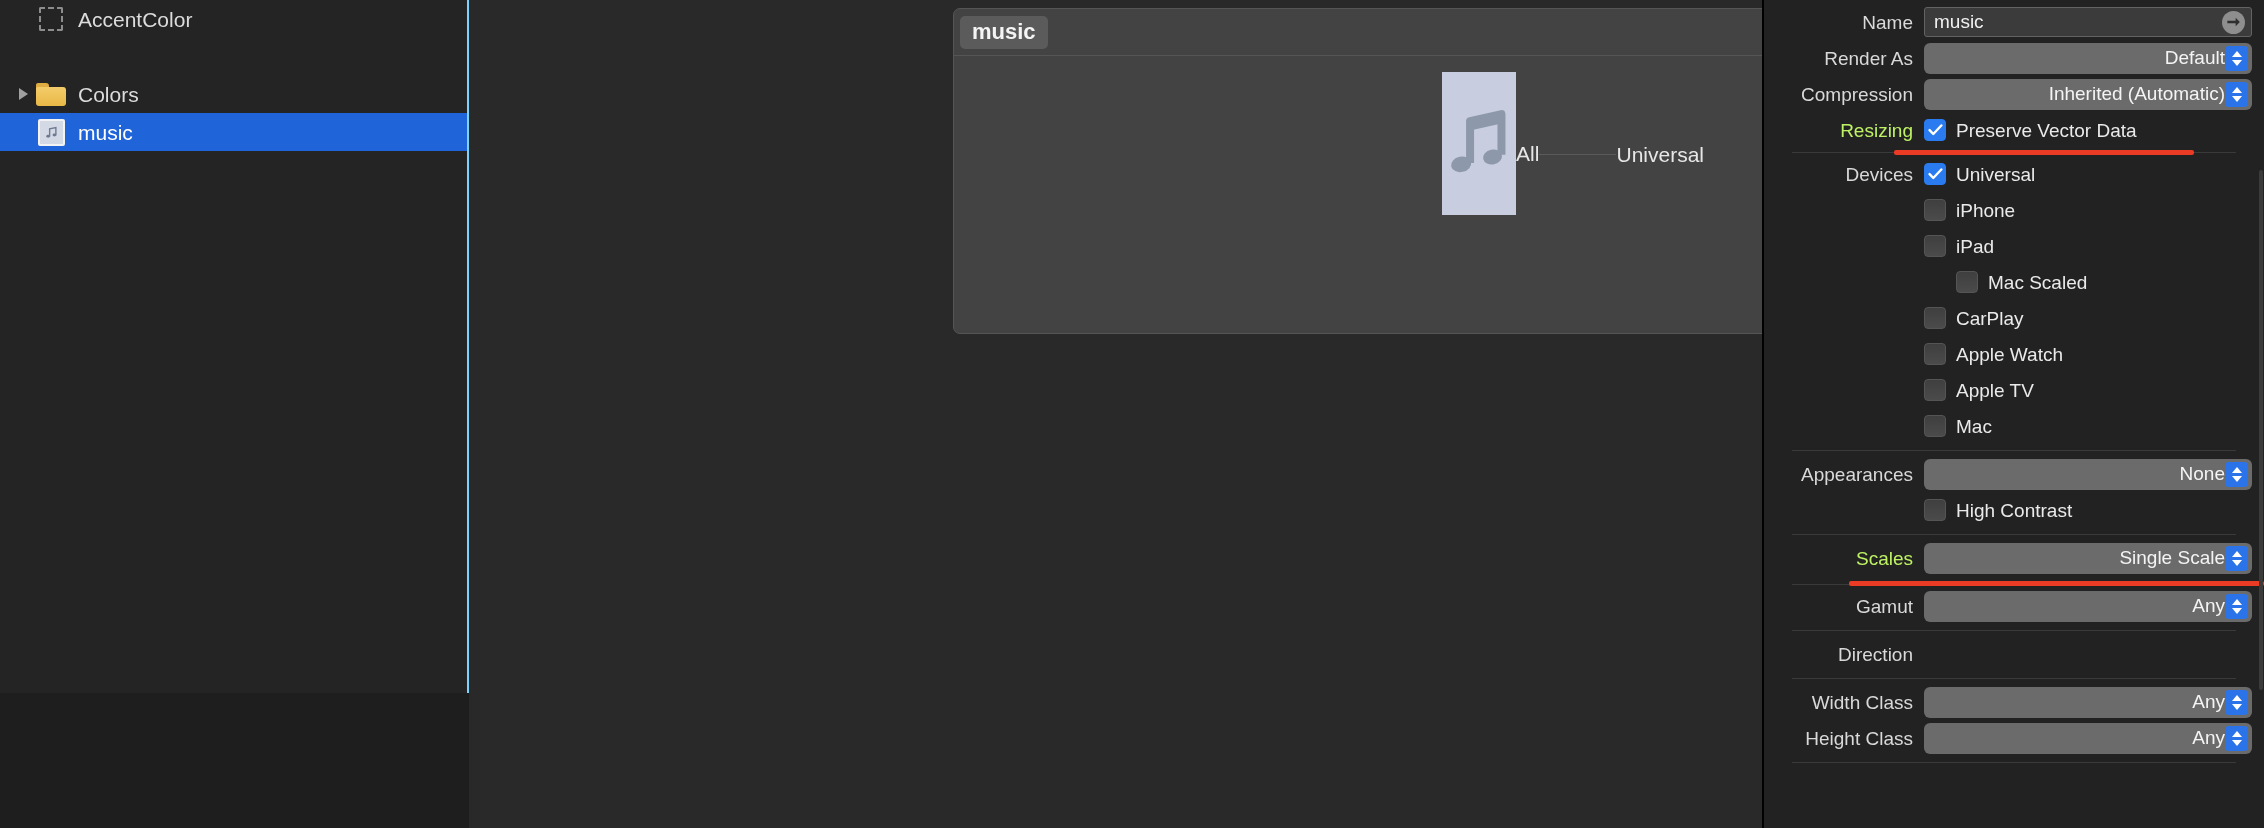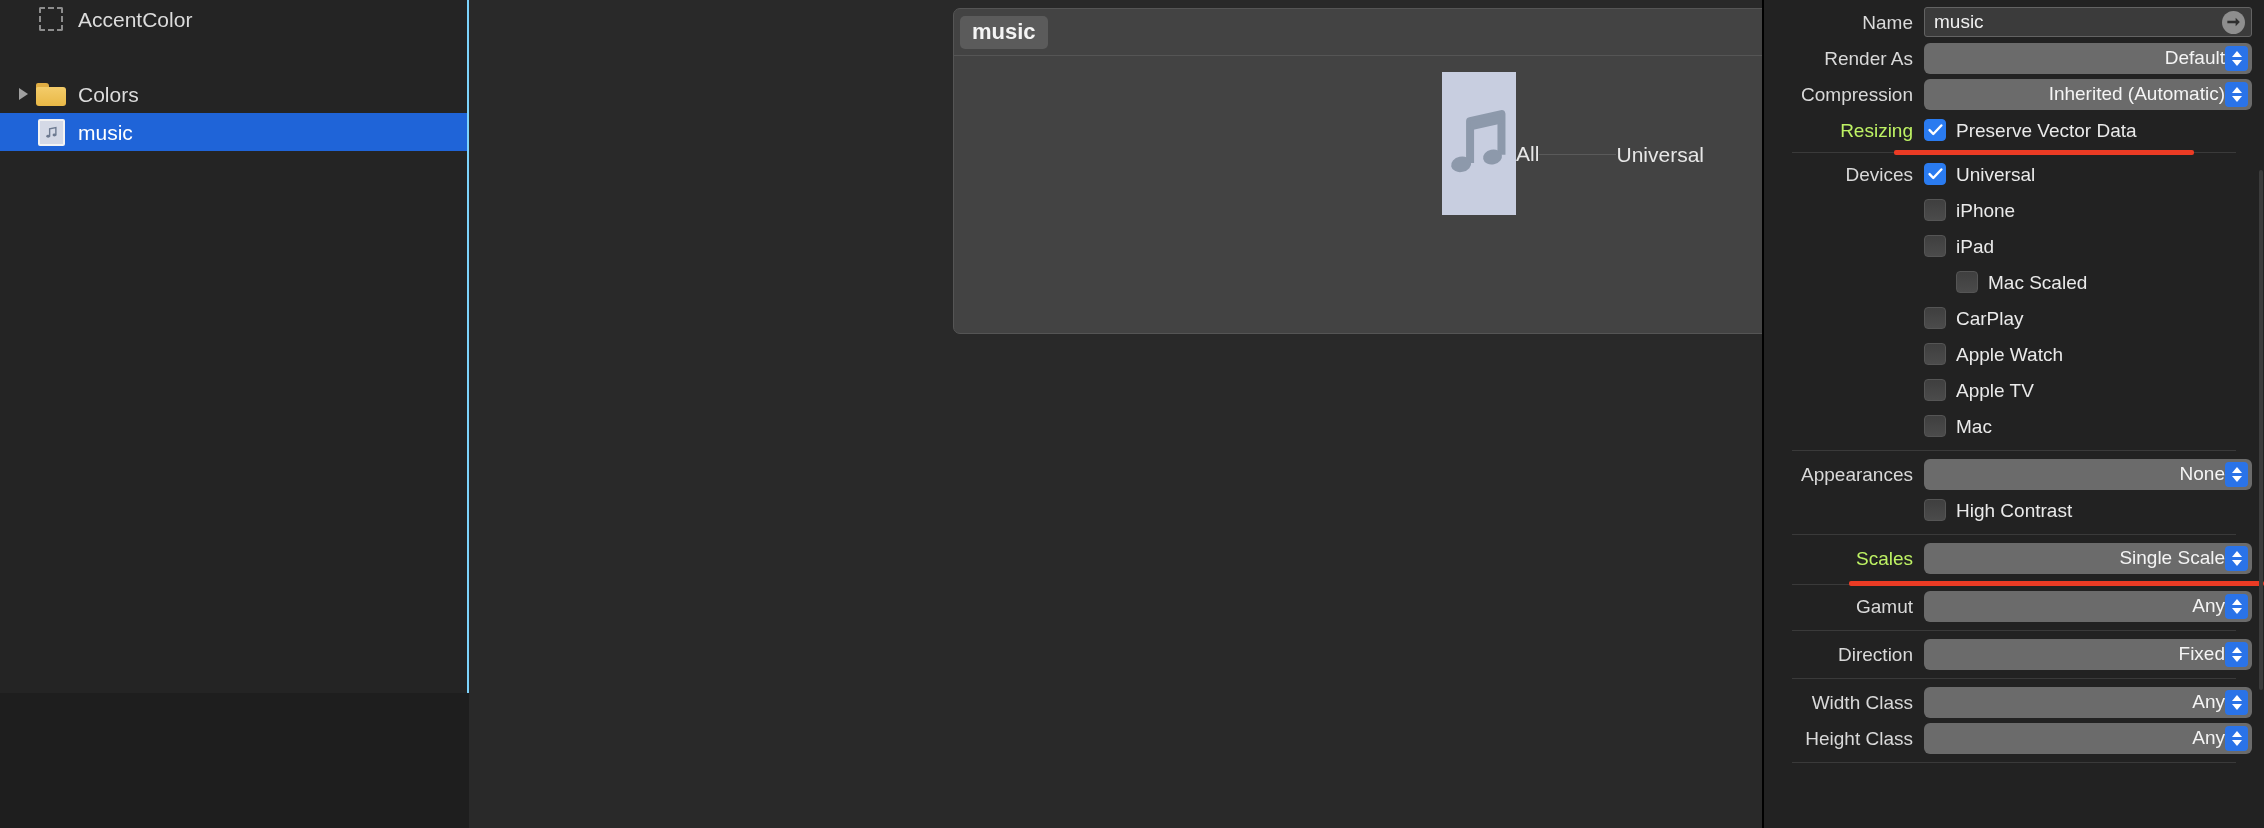--- a/index.html
+++ b/index.html
@@ -540,29 +540,20 @@
         </span>
       </span>
     </div>
 
     <div style="height:12px;position:relative;">
       <div class="sep" style="position:absolute;left:14px;right:14px;top:6px;"></div>
     </div>
 
     <div class="row">
       <span class="lbl">Direction</span>
-      <span class="ctl">
-        <span class="popup">
-          <span>Fixed</span>
-          <span class="stepper">
-              <span class="up"></span>
-              <span class="dn"></span>
-            </span>
-        </span>
-      </span>
     </div>
 
     <div style="height:12px;position:relative;">
       <div class="sep" style="position:absolute;left:14px;right:14px;top:6px;"></div>
     </div>
 
     <div class="row">
       <span class="lbl">Width Class</span>
       <span class="ctl">
         <span class="popup">

